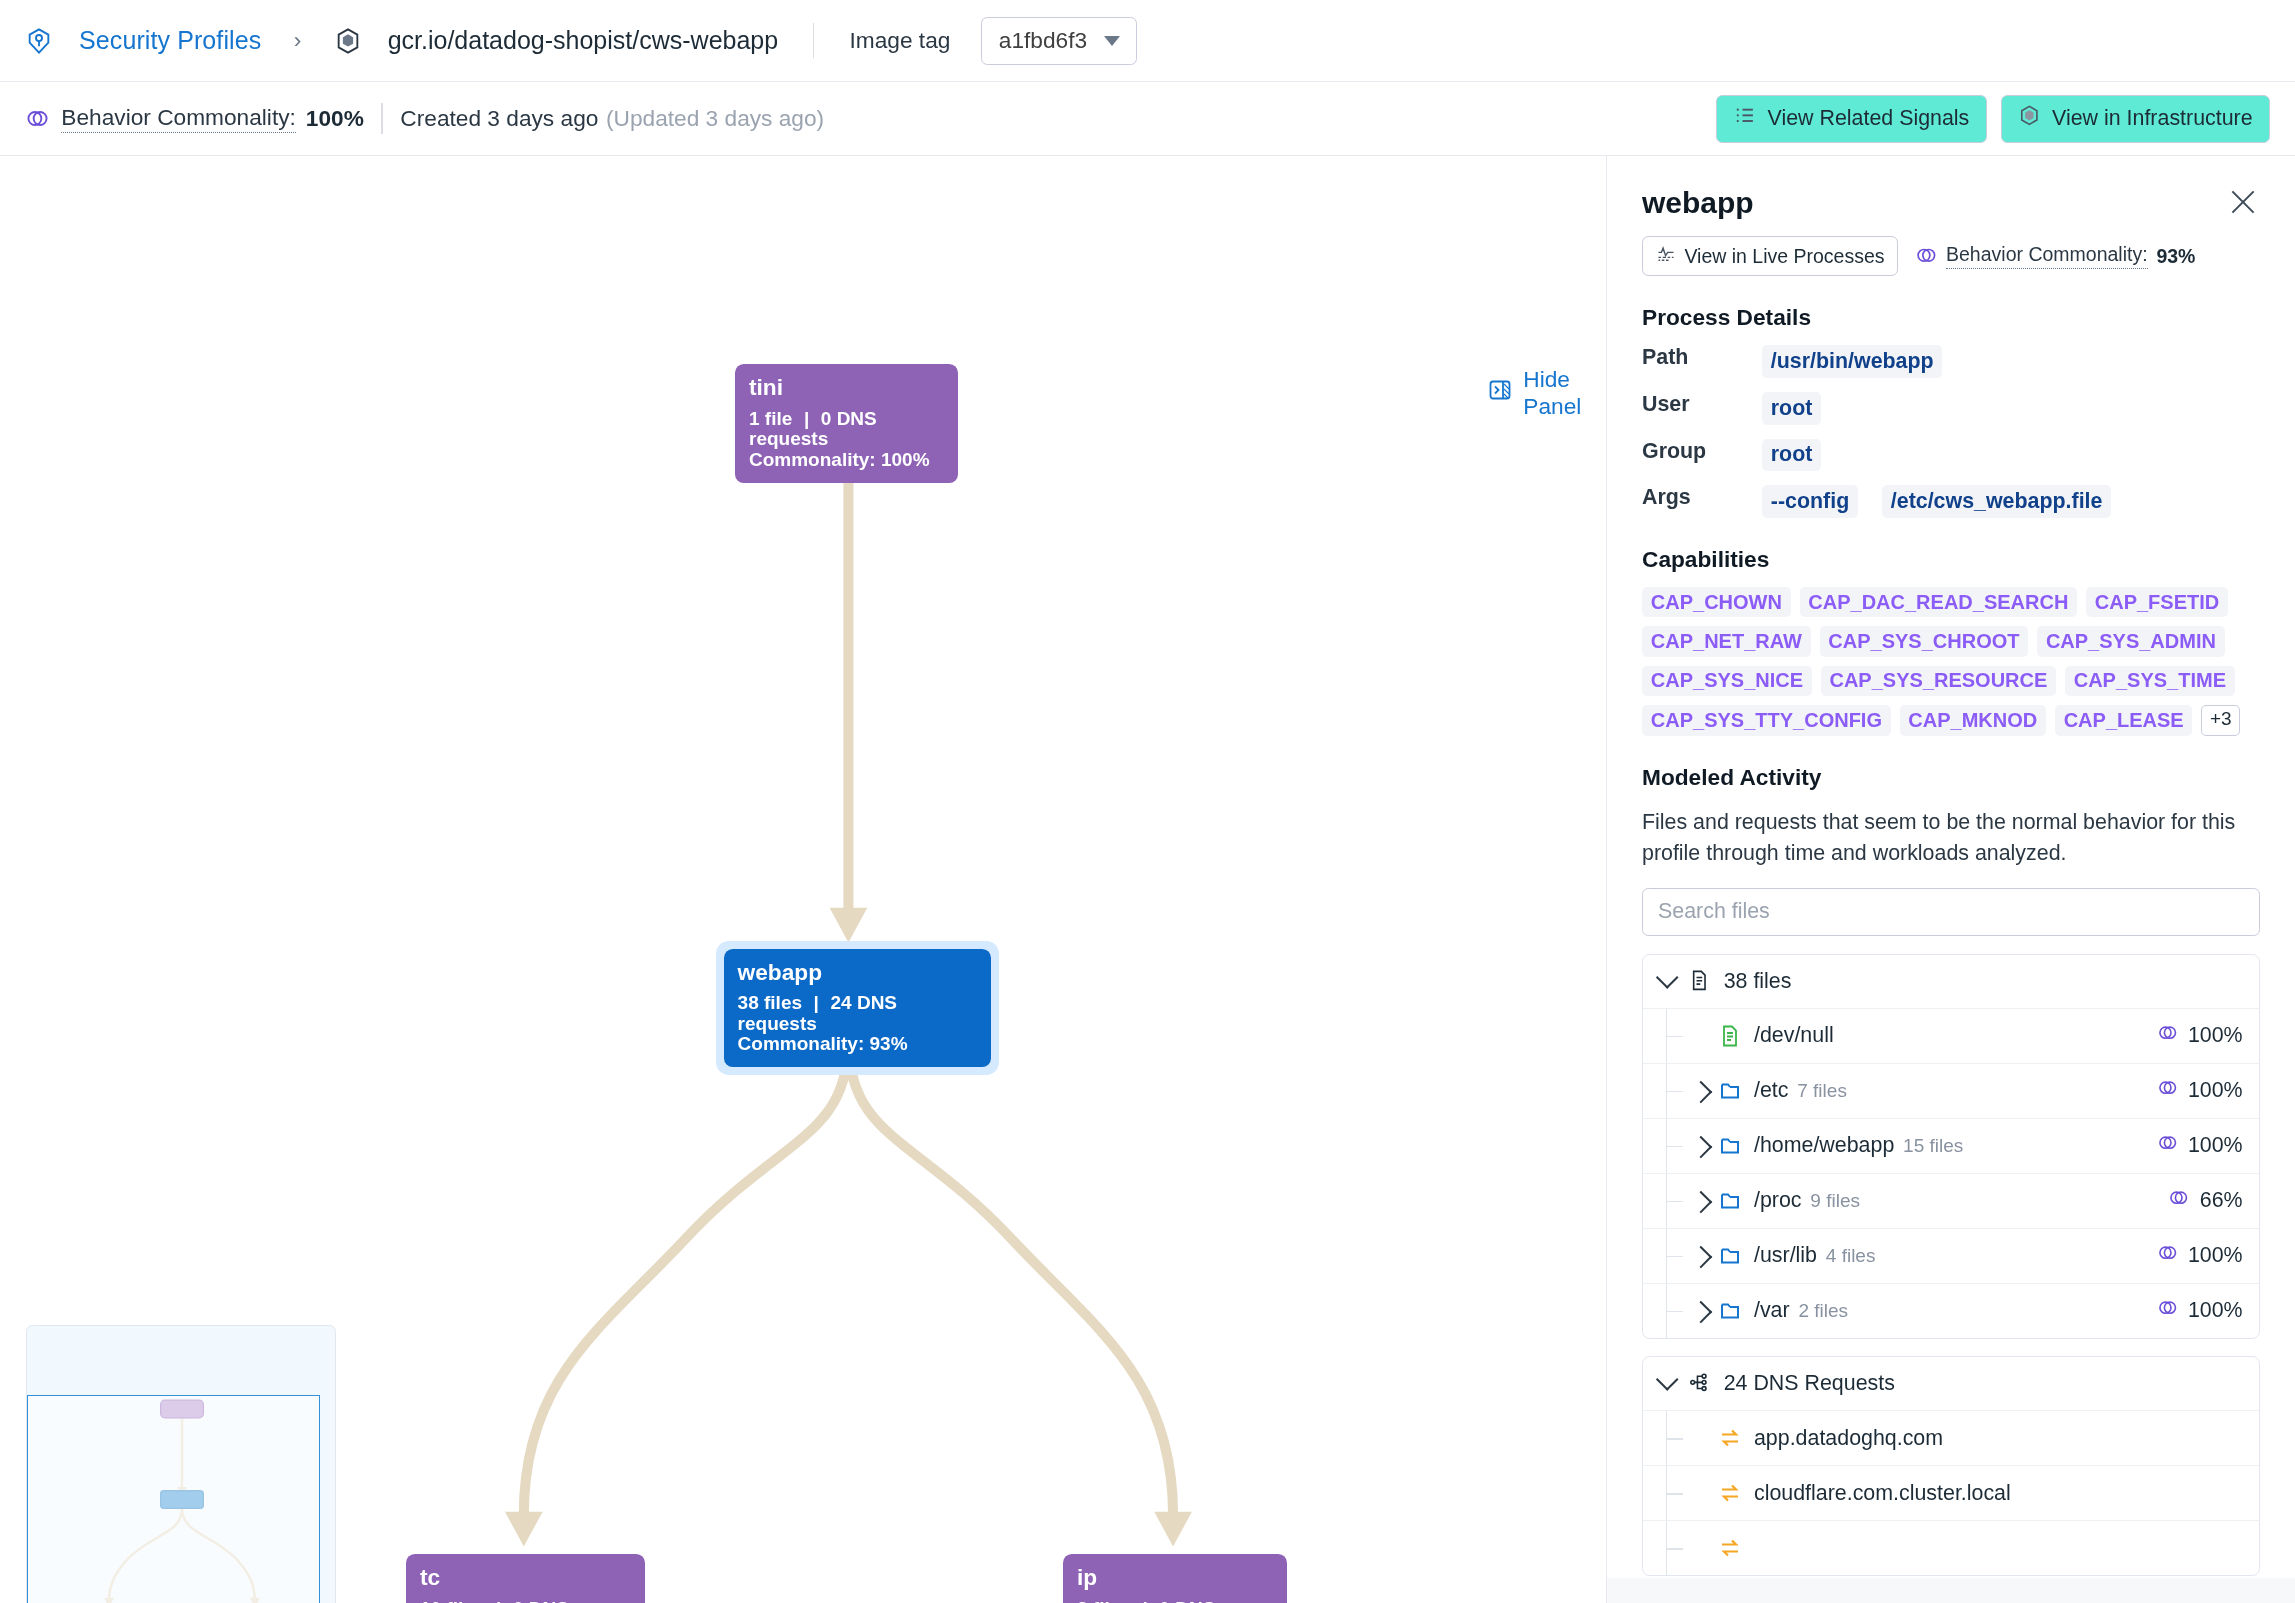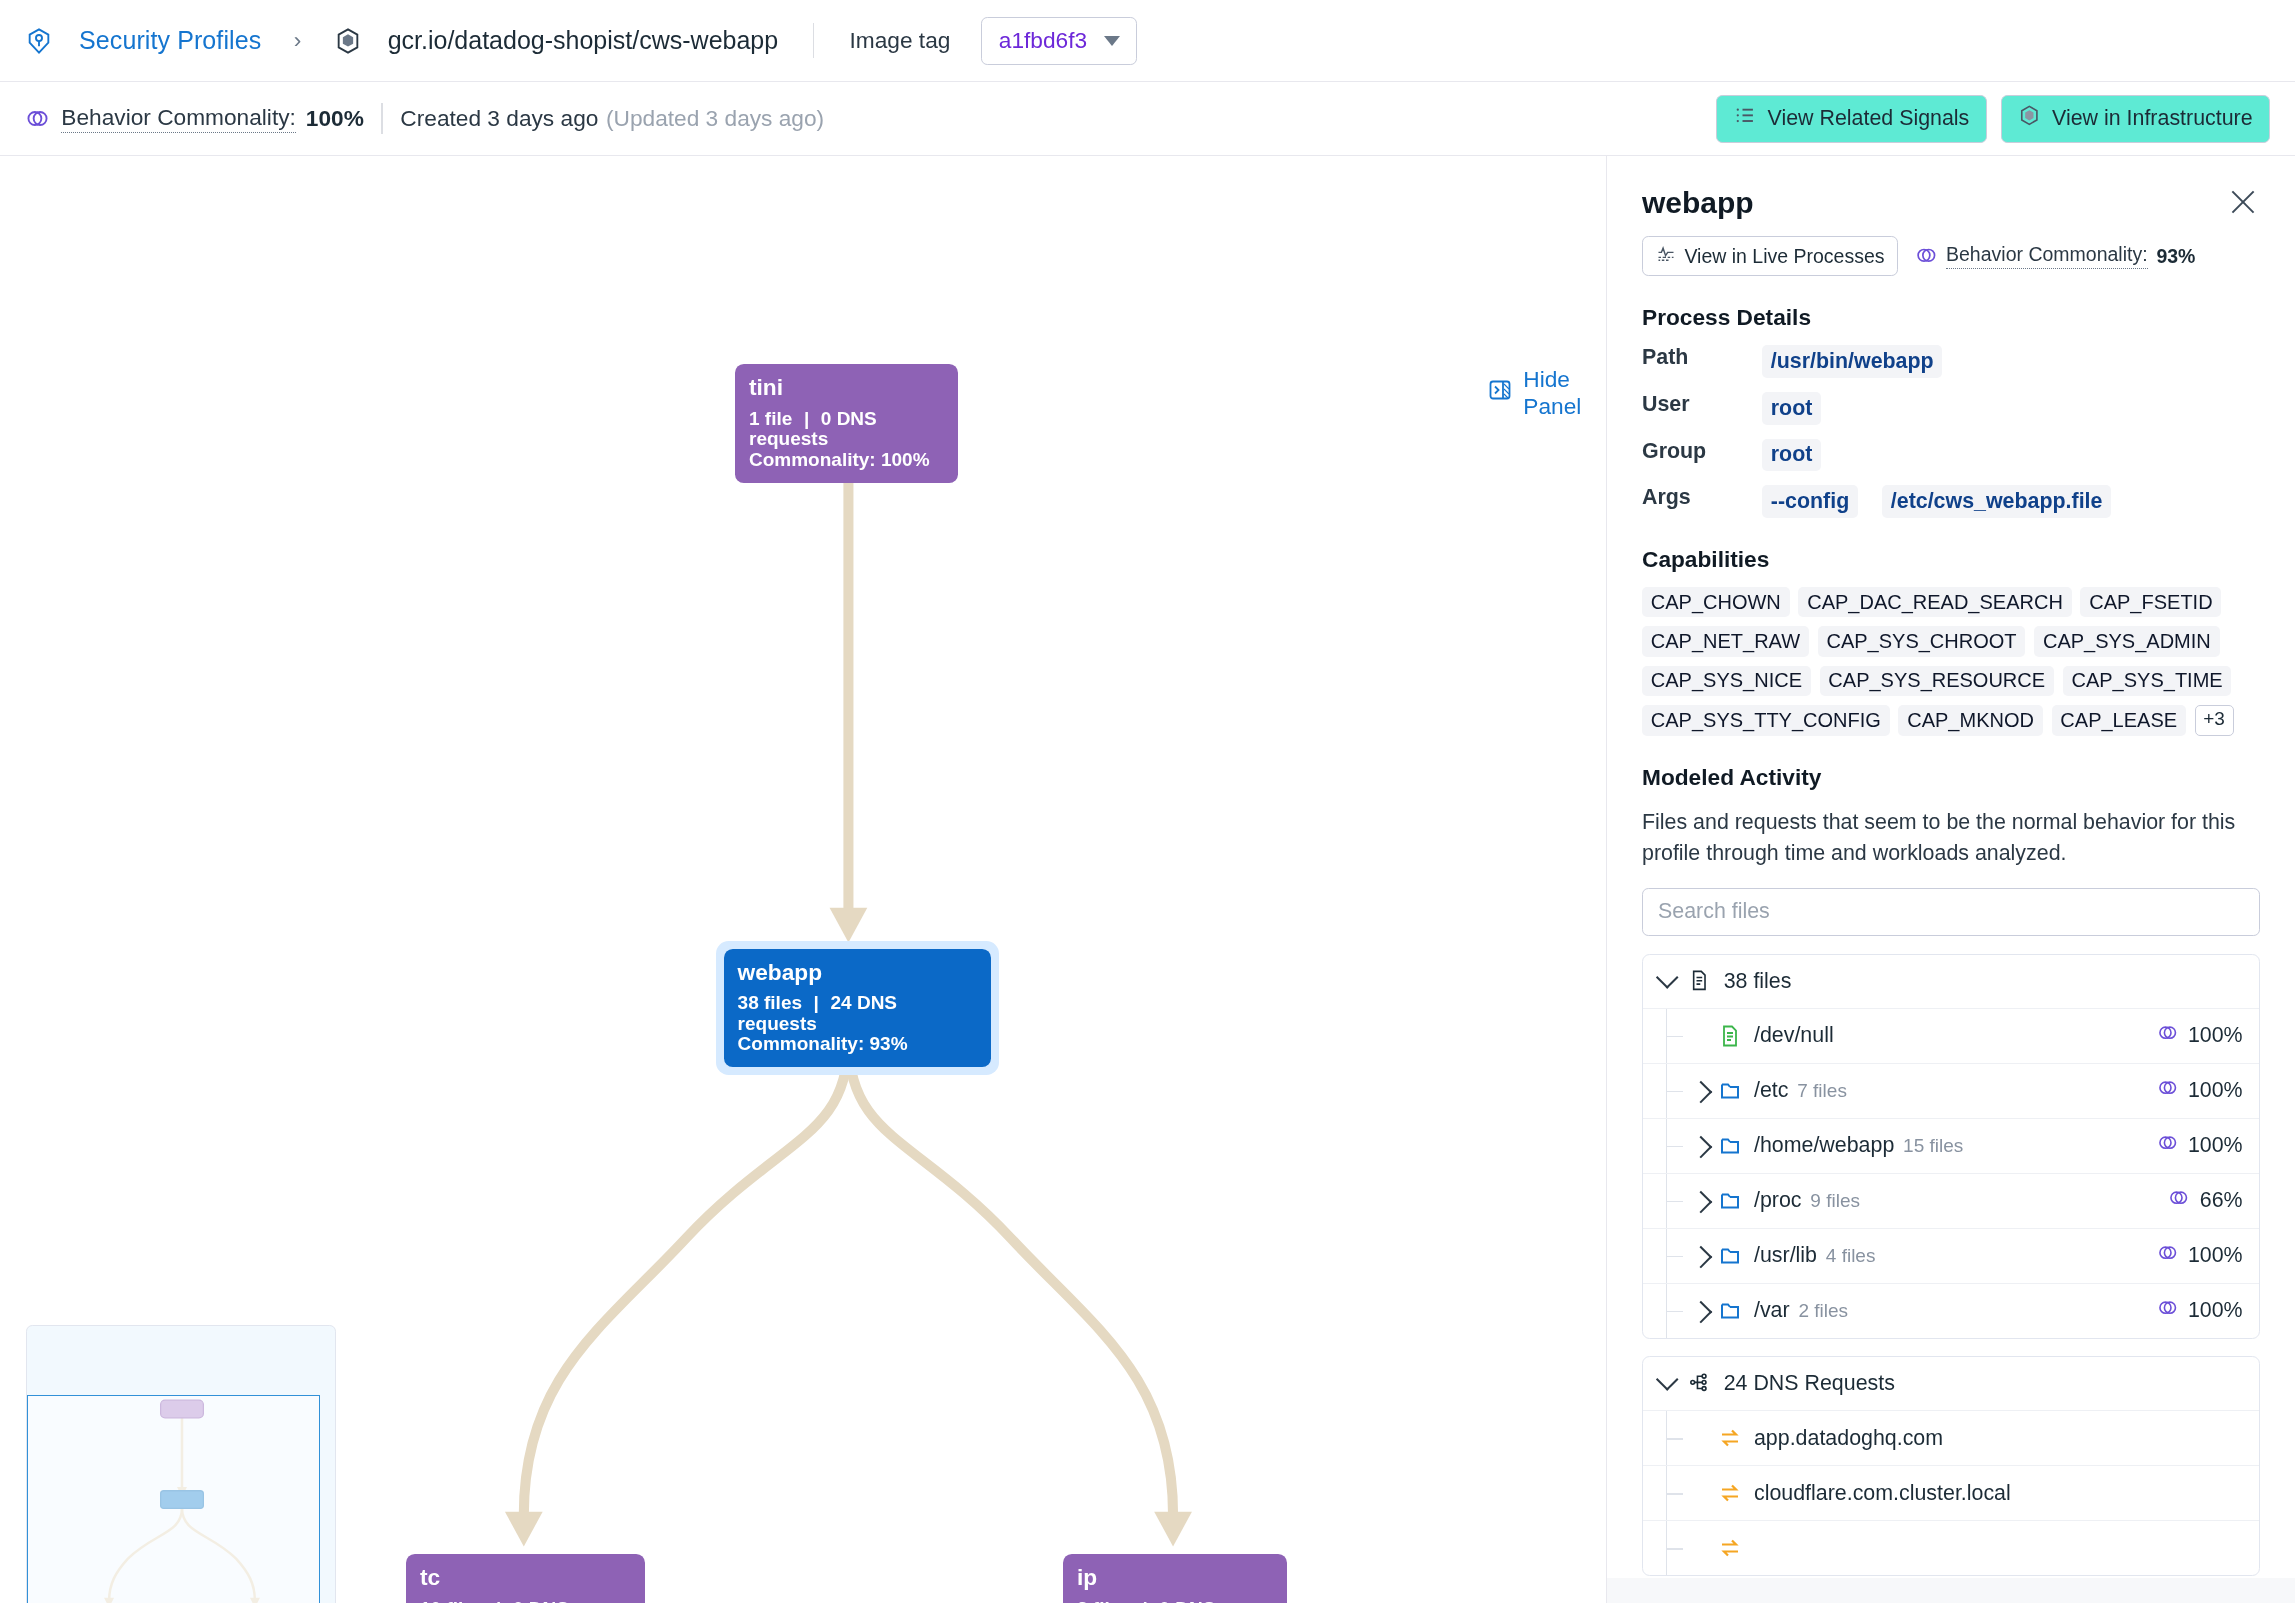--- a/index.html
+++ b/index.html
@@ -20,21 +20,21 @@
   .bc-link { color: #1575cf; font-size: 25px; font-weight: 400; letter-spacing: 0.1px; }
   .bc-sep { color: #6b7888; font-size: 22.7px; margin: 0 16.4px; font-weight: 300; }
   .bc-current { color: #1c2b36; font-size: 25px; }
   .bc-divider { width: 1.3px; height: 35px; background: #dcdee3; margin: 0 19px; }
   .bc-label { color: #2b3844; font-size: 22.7px; }
   .tag-select {
     margin-left: 15px; height: 48px; min-width: 126px;
     border: 1.3px solid #c9cddb; border-radius: 6.3px; background: #fff;
     display: flex; align-items: center; gap: 16.4px; padding: 0 16.4px;
   }
-  .tag-select .val { font-size: 22.7px; color: #6d28d9; }
+  .tag-select .val { font-size: 22.7px; color: #404040; }
   .caret-down {
     width: 0; height: 0; border-left: 8.2px solid transparent;
     border-right: 8.2px solid transparent; border-top: 10px solid #6b7888;
   }
 
   
   .meta-bar {
     height: 74px; flex: 0 0 74px; display: flex; align-items: center;
     padding: 0 25px; border-bottom: 1.3px solid #e8e8ee; background: #fff;
   }
@@ -117,21 +117,21 @@
   .detail-key { width: 120px; flex: 0 0 120px; font-size: 21.4px; color: #2b3844; }
   .chip {
     background: #f3f4f7; border-radius: 5px; padding: 3.8px 8.8px;
     font-size: 21.4px; color: #10418a; display: inline-block;
   }
   .chips-row { display: flex; gap: 24px; flex-wrap: wrap; }
 
   .caps { display: flex; flex-wrap: wrap; gap: 8.8px; margin-top: 14px; }
   .cap {
     background: #f3f4f7; border-radius: 5px; padding: 3.8px 8.8px;
-    font-size: 20px; color: #0f172a;
+    font-size: 20px; color: #8b5cf6; font-weight: bold;
   }
   .cap-more {
     border: 1.3px solid #c9cddb; background: #fff; border-radius: 5px;
     padding: 2.5px 7.6px; font-size: 19px; color: #1c2b36;
   }
 
   .desc { font-size: 21.4px; color: #2b3844; line-height: 1.45; margin-top: 16.4px; }
   .search-box {
     margin-top: 19px; height: 48px; border: 1.3px solid #c9cddb; border-radius: 6.3px;
     display: flex; align-items: center; padding: 0 15px;

